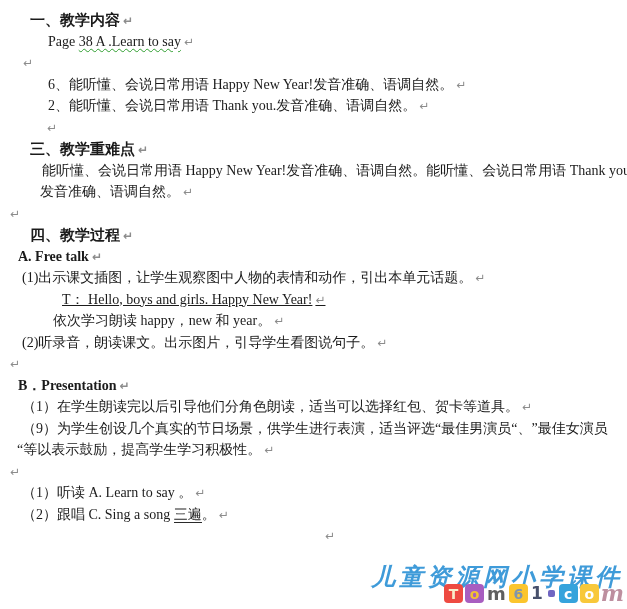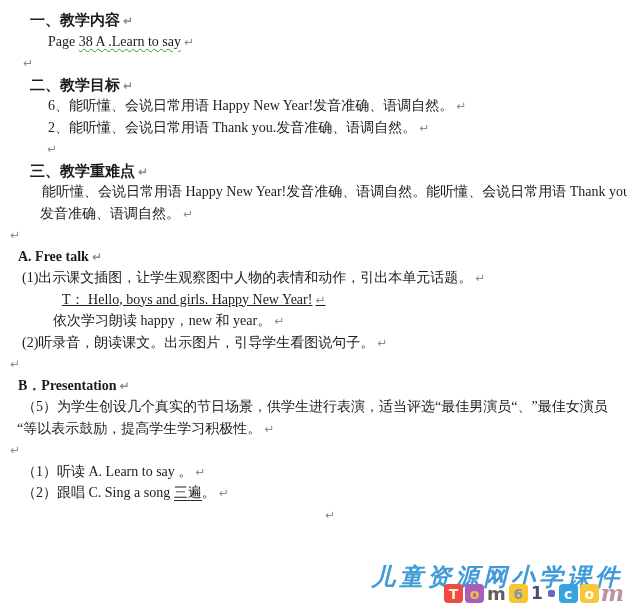--- a/index.html
+++ b/index.html
@@ -58,54 +58,55 @@
 <body>
 
 <div class="page">
 
   <div class="line h1 ml30"><span>一、教学内容</span><span class="pc">↵</span></div>
 
   <div class="line ml48"><span>Page </span><span class="spell">38 A .Learn to say</span><span class="pc">↵</span></div>
 
   <div class="line ml20"><span class="pc">↵</span></div>
 
-  <div class="line h1 ml30"><span>二、教学目标</span><span class="pc">↵</span></div>
 
   <div class="line ml48"><span>6、能听懂、会说日常用语 Happy New Year!发音准确、语调自然。</span><span class="pc">↵</span></div>
 
   <div class="line ml48"><span>2、能听懂、会说日常用语 Thank you.发音准确、语调自然。</span><span class="pc">↵</span></div>
 
   <div class="line ml44"><span class="pc">↵</span></div>
 
   <div class="line h1 ml30"><span>三、教学重难点</span><span class="pc">↵</span></div>
 
   <div class="line ml42"><span>能听懂、会说日常用语 Happy New Year!发音准确、语调自然。能听懂、会说日常用语 Thank you.</span></div>
 
   <div class="line ml40"><span>发音准确、语调自然。</span><span class="pc">↵</span></div>
 
   <div class="line ml7"><span class="pc">↵</span></div>
 
+  <div class="line h1 ml30"><span>四、教学过程</span><span class="pc">↵</span></div>
 
   <div class="line h2 ml18"><span>A. Free talk</span><span class="pc">↵</span></div>
 
   <div class="line ml22"><span>(1)出示课文插图，让学生观察图中人物的表情和动作，引出本单元话题。</span><span class="pc">↵</span></div>
 
   <div class="line ml62"><span>T： Hello, boys and girls. Happy New Year!</span><span class="pc">↵</span></div>
 
   <div class="line ml53"><span>依次学习朗读 happy，new 和 year。</span><span class="pc">↵</span></div>
 
   <div class="line ml22"><span>(2)听录音，朗读课文。出示图片，引导学生看图说句子。</span><span class="pc">↵</span></div>
 
 
   <div class="line ml7"><span class="pc">↵</span></div>
 
   <div class="line h2 ml18"><span>B．Presentation</span><span class="pc">↵</span></div>
 
+  <div class="line ml22"><span>（1）在学生朗读完以后引导他们分角色朗读，适当可以选择红包、贺卡等道具。</span><span class="pc">↵</span></div>
 
-  <div class="line ml22"><span>（5）为学生创设几个真实的节日场景，供学生进行表演，适当评选“最佳男演员“、”最佳女演员</span></div>
+  <div class="line ml22"><span>（9）为学生创设几个真实的节日场景，供学生进行表演，适当评选“最佳男演员“、”最佳女演员</span></div>
 
   <div class="line ml17"><span>“等以表示鼓励，提高学生学习积极性。</span><span class="pc">↵</span></div>
 
   <div class="line ml7"><span class="pc">↵</span></div>
 
 
   <div class="line ml22"><span>（1）听读 A. Learn to say 。</span><span class="pc">↵</span></div>
 
   <div class="line ml22"><span>（2）跟唱 C. Sing a song </span><span class="u">三遍</span><span>。</span><span class="pc">↵</span></div>
 

